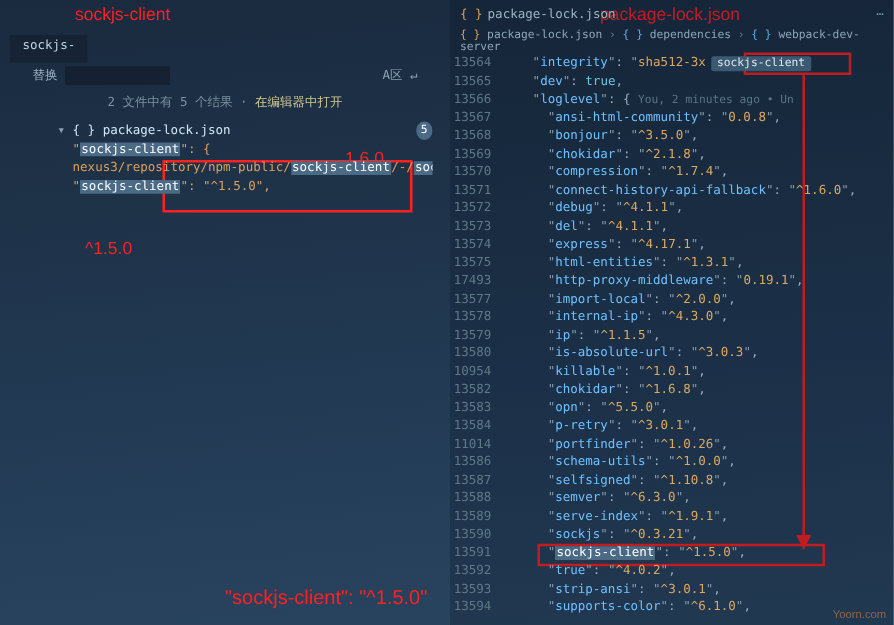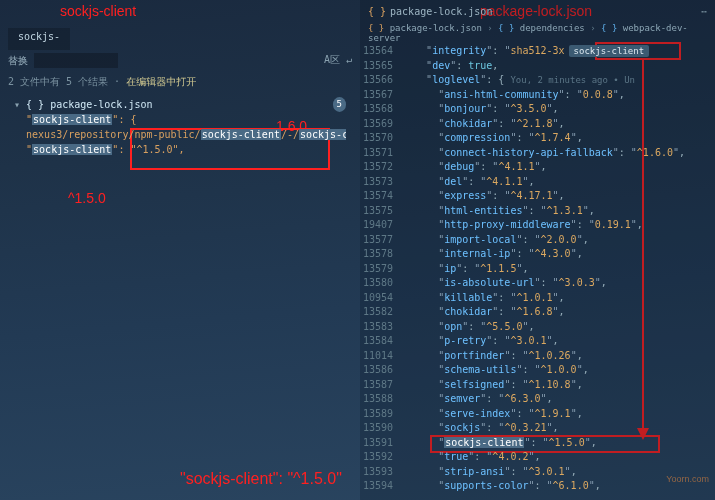--- a/index.html
+++ b/index.html
@@ -15,25 +15,25 @@
   .annot { position: absolute; color: #ff2020; font-family: Arial, sans-serif; font-size: 14px; pointer-events: none; font-weight: 500; }
   .red-box { position: absolute; border: 2px solid #ff2020; pointer-events: none; }
   .arrow { position: absolute; pointer-events: none; }
 
   .main { display: flex; width: 100%; height: 100%; }
   .left-pane { width: 360px; height: 100%; position: relative; padding-top: 28px; }
   .right-pane { flex: 1; height: 100%; background: rgba(8,20,35,.25); position: relative; }
 
   .tab-row { display: flex; height: 22px; padding: 0 8px; gap: 8px; }
   .tab { padding: 3px 10px; font-size: 10px; background: rgba(0,0,0,.2); color: #c0d5e0; }
-  .search-bar { padding: 3px 8px; font-size: 10px; color: #9cb4c2; }
+  .search-bar { padding: 3px 26px; font-size: 10px; color: #9cb4c2; }
   .small-input { display: inline-block; background: rgba(0,0,0,.25); padding: 2px 6px; }
-  .chinese-note { padding: 4px 8px; font-size: 10px; color: #d0c890; }
+  .chinese-note { padding: 4px 8px; font-size: 10px; color: #d0c890; text-align: center; }
 
-  .code-left { padding: 4px 14px; line-height: 15px; font-size: 10px; }
+  .code-left { padding: 4px 14px; line-height: 15px; font-size: 10px; margin-left: 32px; }
   .code-left .row { white-space: nowrap; overflow: hidden; }
   .k-file { color: #d0e8f5; }
   .k-str { color: #d8a060; }
 
   .right-header { display: flex; align-items: center; height: 22px; padding: 2px 8px; font-size: 10px; color: #9cb4c2; gap: 4px; }
   .breadcrumb { font-size: 9px; color: #8ca6b5; padding: 1px 8px; }
   .crumb-sep { color: #607a8a; }
   .crumb-obj { color: #5eaee9; }
 
   .editor { display: flex; font-size: 10px; line-height: 14.5px; padding-left: 0; }
@@ -51,21 +51,21 @@
   .blame { font-size: 9px; color: #5a7485; margin-left: 6px; }
 </style>
 </head>
 <body>
 
 <div class="annot" style="left:60px; top:3px;">sockjs-client</div>
 <div class="annot" style="left:480px; top:3px;">package-lock.json</div>
 <div class="annot" style="left:276px; top:118px;">1.6.0</div>
 <div class="annot" style="left:68px; top:190px;">^1.5.0</div>
 <div class="annot" style="left:180px; top:470px; font-size:16px;">"sockjs-client": "^1.5.0"</div>
-<div class="annot" style="right:6px; bottom:16px; font-size:9px; color:#c08050;">Yoorn.com</div>
+<div class="annot" style="right:6px; bottom:4px; font-size:9px; color:#c08050;">Yoorn.com</div>
 
 <div class="red-box" style="left:130px; top:128px; width:200px; height:42px;"></div>
 <div class="red-box" style="left:595px; top:42px; width:86px; height:18px;"></div>
 <div class="red-box" style="left:430px; top:435px; width:230px; height:18px;"></div>
 
 <svg class="arrow" style="left:635px; top:60px; width:20px; height:380px;">
   <line x1="8" y1="0" x2="8" y2="370" stroke="#ff2020" stroke-width="2"></line>
   <polygon points="2,368 14,368 8,380" fill="#ff2020"></polygon>
 </svg>
 
@@ -115,21 +115,21 @@
           <div>13566</div>
           <div>13567</div>
           <div>13568</div>
           <div>13569</div>
           <div>13570</div>
           <div>13571</div>
           <div>13572</div>
           <div>13573</div>
           <div>13574</div>
           <div>13575</div>
-          <div>19407</div>
+          <div>17493</div>
           <div>13577</div>
           <div>13578</div>
           <div>13579</div>
           <div>13580</div>
           <div>10954</div>
           <div>13582</div>
           <div>13583</div>
           <div>13584</div>
           <div>11014</div>
           <div>13586</div>

